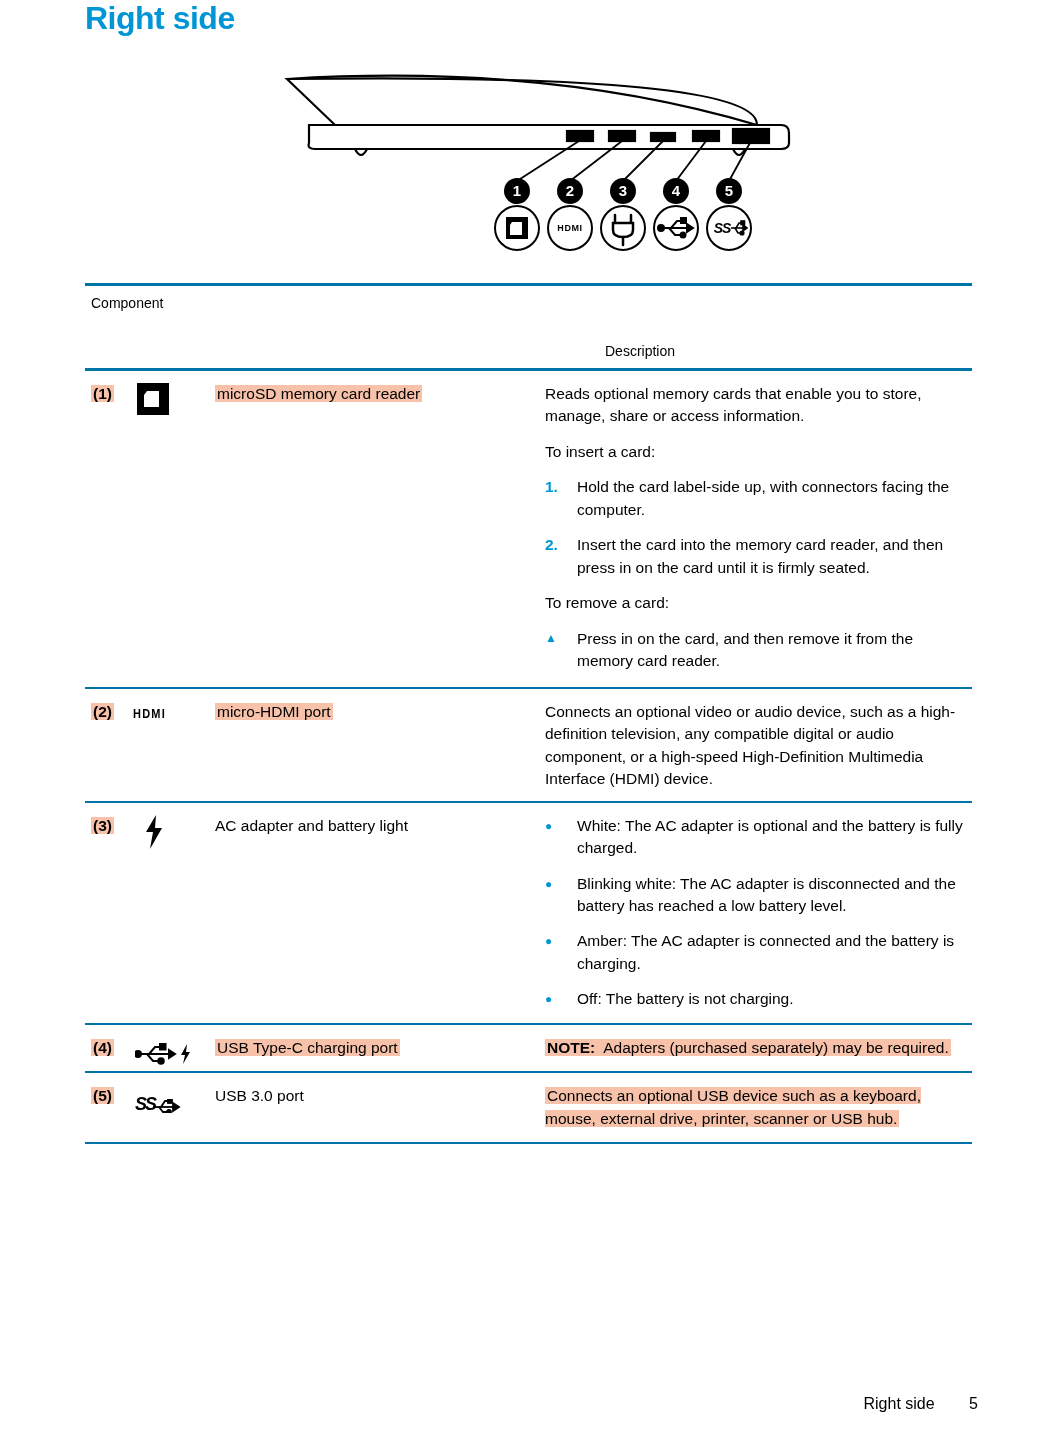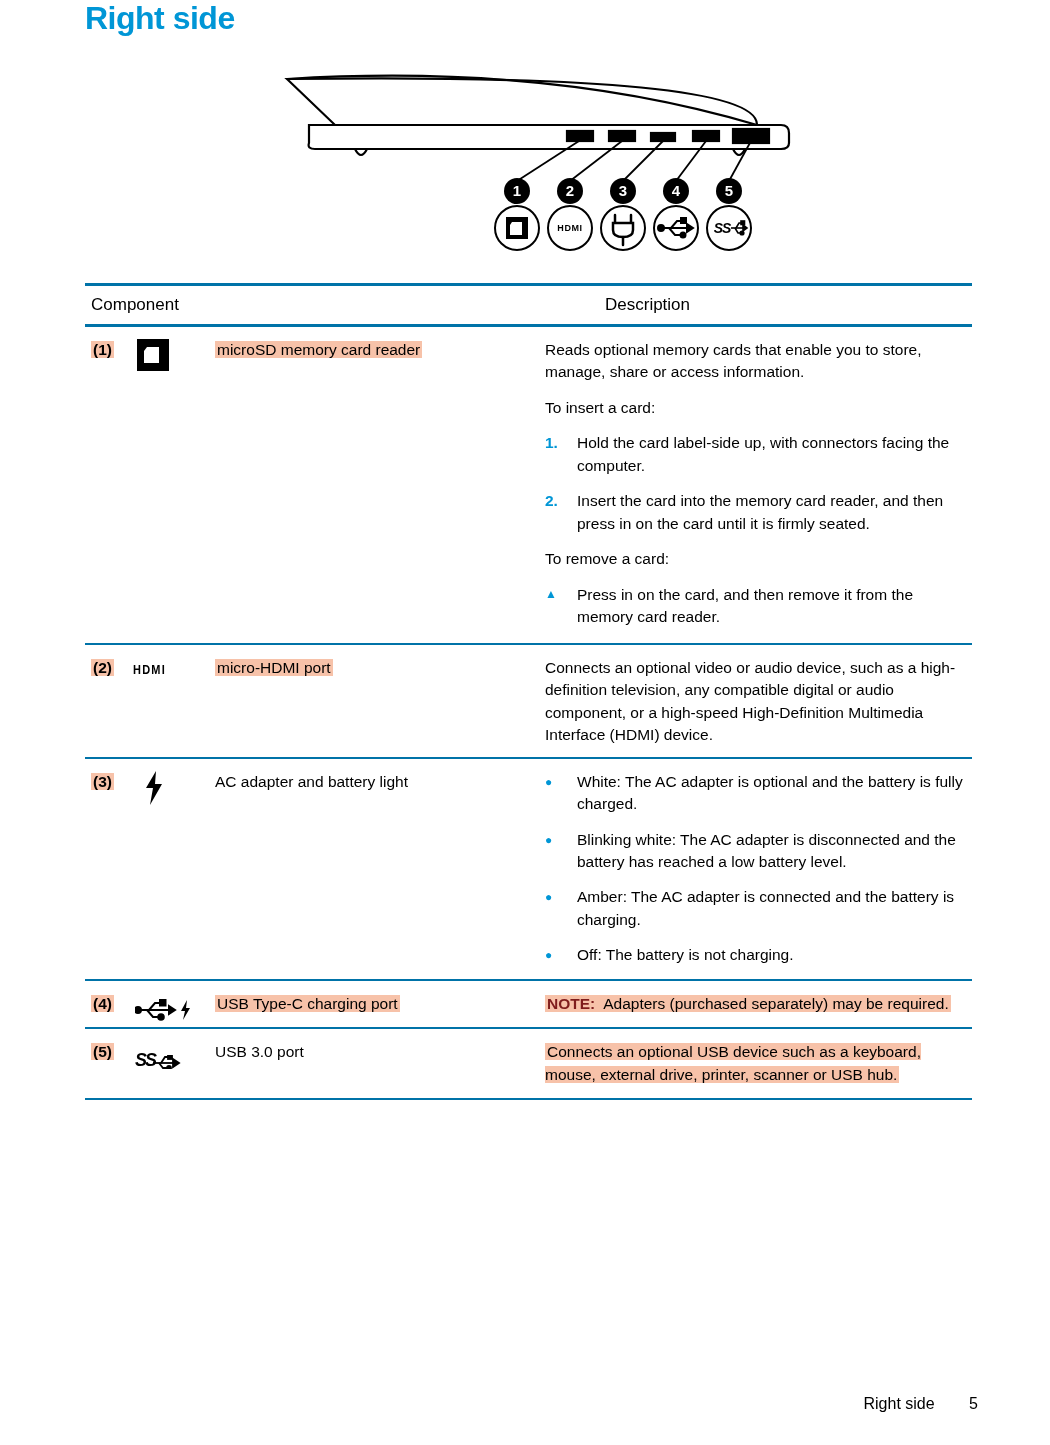--- a/index.html
+++ b/index.html
@@ -27,25 +27,25 @@
       margin: 0 auto 28px;
       display: block;
     }
     .table-wrap {
       border-top: 3px solid #0073A8;
     }
     .header-row {
       display: flex;
       border-bottom: 3px solid #0073A8;
       padding: 9px 0;
-      font-size: 17px;
+      font-size: 14px;
       font-weight: 400;
     }
     .col-comp { width: 520px; padding-left: 6px; }
-    .col-desc { flex: 1; }
+    .col-desc { flex: 1; margin-top: 48px; }
     .row {
       display: flex;
       border-bottom: 2px solid #0073A8;
       padding: 10px 0 10px 0;
       font-size: 15.5px;
       line-height: 1.45;
     }
     .idx {
       width: 48px;
       font-weight: 700;
@@ -71,21 +71,21 @@
     .hl-peach { background: #F7C2A9; padding: 0 2px; }
     .steps { list-style: none; }
     .steps li { display: flex; margin-bottom: 13px; }
     .steps li .num { color: #0096D6; font-weight: 700; width: 32px; flex-shrink: 0; }
     .bullets { list-style: none; }
     .bullets li { display: flex; margin-bottom: 13px; }
     .bullets li .dot { color: #0096D6; width: 32px; flex-shrink: 0; font-size: 12px; line-height: 22px; }
     .tri-bullets { list-style: none; }
     .tri-bullets li { display: flex; margin-bottom: 4px; }
     .tri-bullets li .tri { color: #0096D6; width: 32px; flex-shrink: 0; font-size: 12px; line-height: 21px; }
-    .note-label { color: #7f1d1d; font-weight: 700; padding-right: 8px; margin-top: 20px; }
+    .note-label { color: #000000; font-weight: 700; padding-right: 8px; margin-top: 20px; }
     .footer {
       position: absolute;
       bottom: 32px;
       right: 72px;
       font-size: 16px;
     }
     .footer .pn { margin-left: 30px; }
     
     .icon-sd {
       position: absolute; top: 2px; left: 4px;

